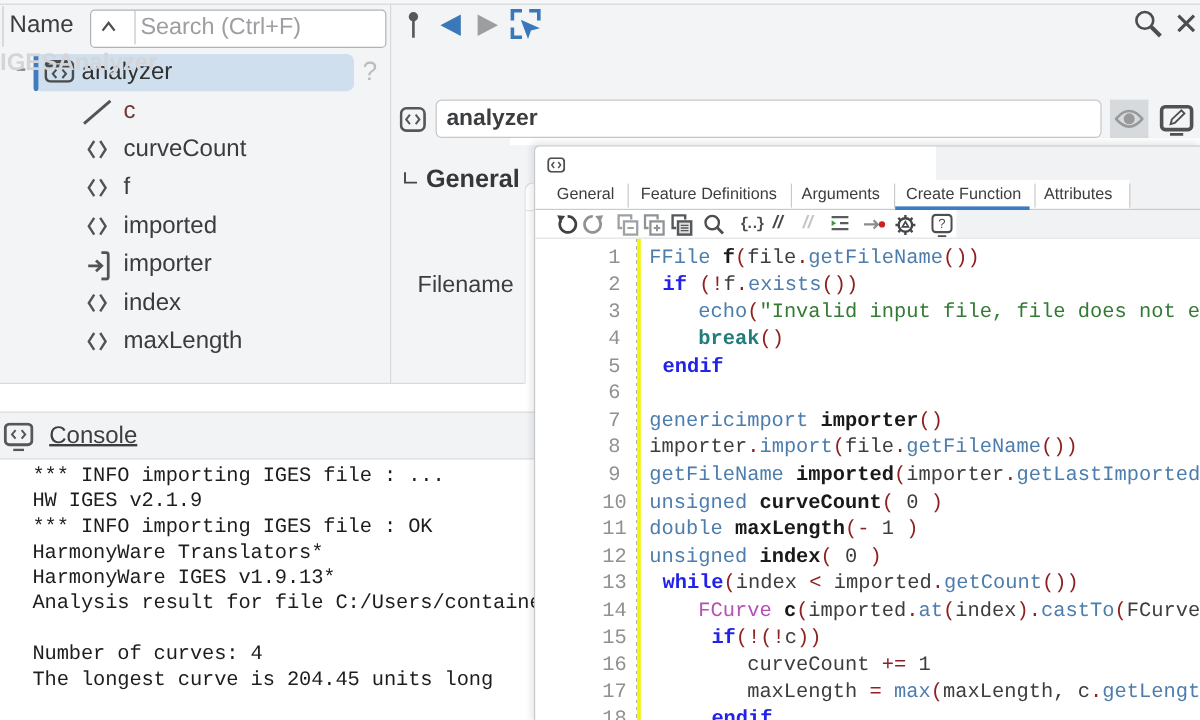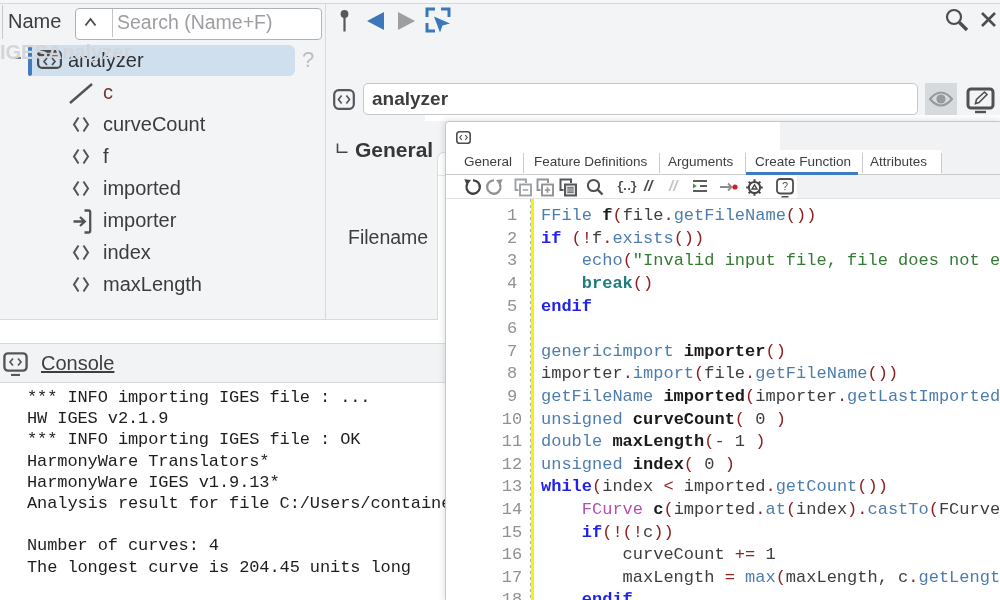--- a/index.html
+++ b/index.html
@@ -14,21 +14,21 @@
 
 <div class="abs" id="treepanel" style="left:0;top:0;width:325px;height:319px;background:#f3f4f6;border-right:1px solid #d8d9da;"></div>
 <div class="abs" style="left:2px;top:5px;width:1px;height:34px;background:#c8c9cb;"></div>
 <div class="abs" style="left:8px;top:10px;font-size:20px;color:#3b3d3f;">Name</div>
 
 <div class="abs" style="left:75px;top:8px;width:245px;height:30px;background:#fff;border:1px solid #b1b2b4;border-radius:4px;"></div>
 <div class="abs" style="left:112px;top:9px;width:1px;height:28px;background:#c2c3c5;"></div>
 <svg class="abs" style="left:84px;top:17px;" width="13" height="11" viewBox="0 0 13 11">
     <path d="M1.5 8.5 L6.5 2 L11.5 8.5" fill="none" stroke="#4c4e50" stroke-width="1.9"></path>
   </svg>
-<div class="abs" style="left:117px;top:11px;font-size:19.5px;color:#9c9ea1;">Search (Name+F)</div>
+<div class="abs" style="left:117px;top:11px;font-size:19.5px;color:#9c9ea1;">Search (Ctrl+F)</div>
 
 <div class="abs" style="left:14px;top:57px;width:7px;height:2px;background:#7e8082;"></div>
 <div class="abs" style="left:28px;top:45px;width:267px;height:31px;background:#d0dfee;border-radius:6px;"></div>
 <div class="abs" style="left:28px;top:45px;width:4px;height:31px;background:#3f7dc0;border-radius:2px;"></div>
 <svg class="abs" style="left:37px;top:50px;" width="25" height="19" viewBox="0 0 25 19">
   <rect x="1.1" y="1.1" width="22.8" height="16.8" rx="4" fill="none" stroke="#4a4c4e" stroke-width="2.2"></rect>
   <path d="M2 5 L23 5 M2 4 Q2 1.5 5 1.5 L20 1.5 Q23 1.5 23 4" fill="none" stroke="#4a4c4e" stroke-width="2.6"></path>
   <path d="M10 8 L7 11.5 L10 15 M15 8 L18 11.5 L15 15" fill="none" stroke="#4a4c4e" stroke-width="1.7"></path>
 </svg>
 <div class="abs" style="left:68px;top:49px;font-size:20px;color:#2f3133;">analyzer</div>
@@ -264,19 +264,19 @@
 <b class="k">while</b><span class="p">(</span>index <span class="p">&lt;</span> imported<span class="p">.</span><span class="t">getCount</span><span class="p">())</span>
     <span class="m">FCurve</span> <b class="v">c</b><span class="p">(</span>imported<span class="p">.</span><span class="t">at</span><span class="p">(</span>index<span class="p">)</span><span class="p">.</span><span class="t">castTo</span><span class="p">(</span>FCurve
     <b class="k">if</b><span class="p">(!(!</span>c<span class="p">))</span>
         curveCount <span class="p">+=</span> 1
         maxLength <span class="p">=</span> <span class="t">max</span><span class="p">(</span>maxLength, c<span class="p">.</span><span class="t">getLength</span>
     <b class="k">endif</b></pre>
 </div>
 
 <style>
   #code .t{color:#4d7dad;}
-  #code .k{color:#2323e8;}
+  #code .k{color:#2323e8;margin-left:11px;}
   #code .p{color:#8e2020;}
   #code .s{color:#337a33;}
   #code .q{color:#217c7c;}
   #code .m{color:#b44fb4;}
   #code .v{color:#1a1a1a;}
 </style>
 
 </body></html>

